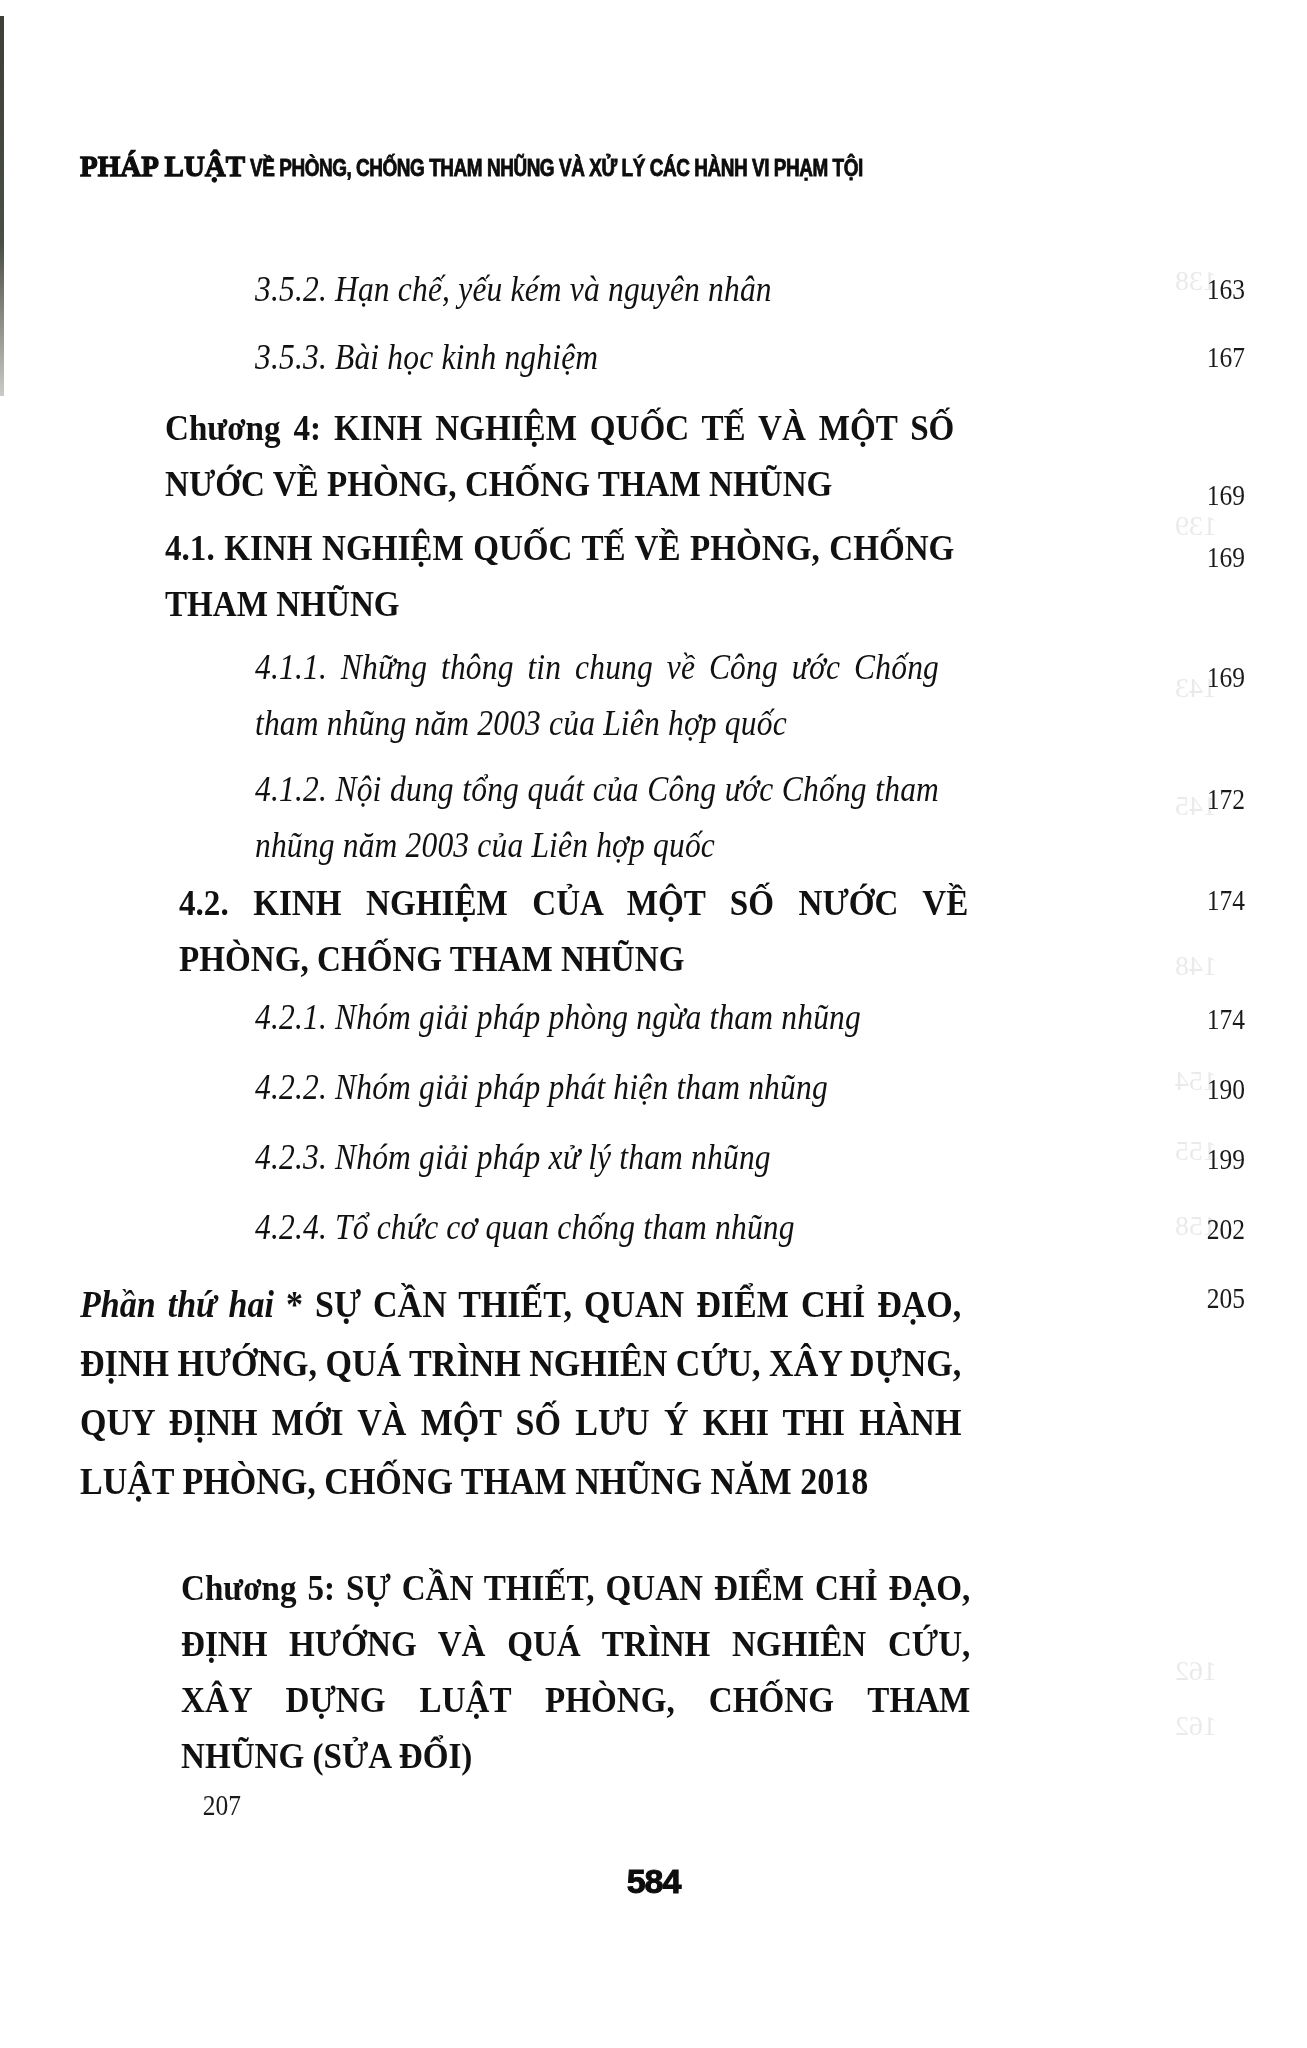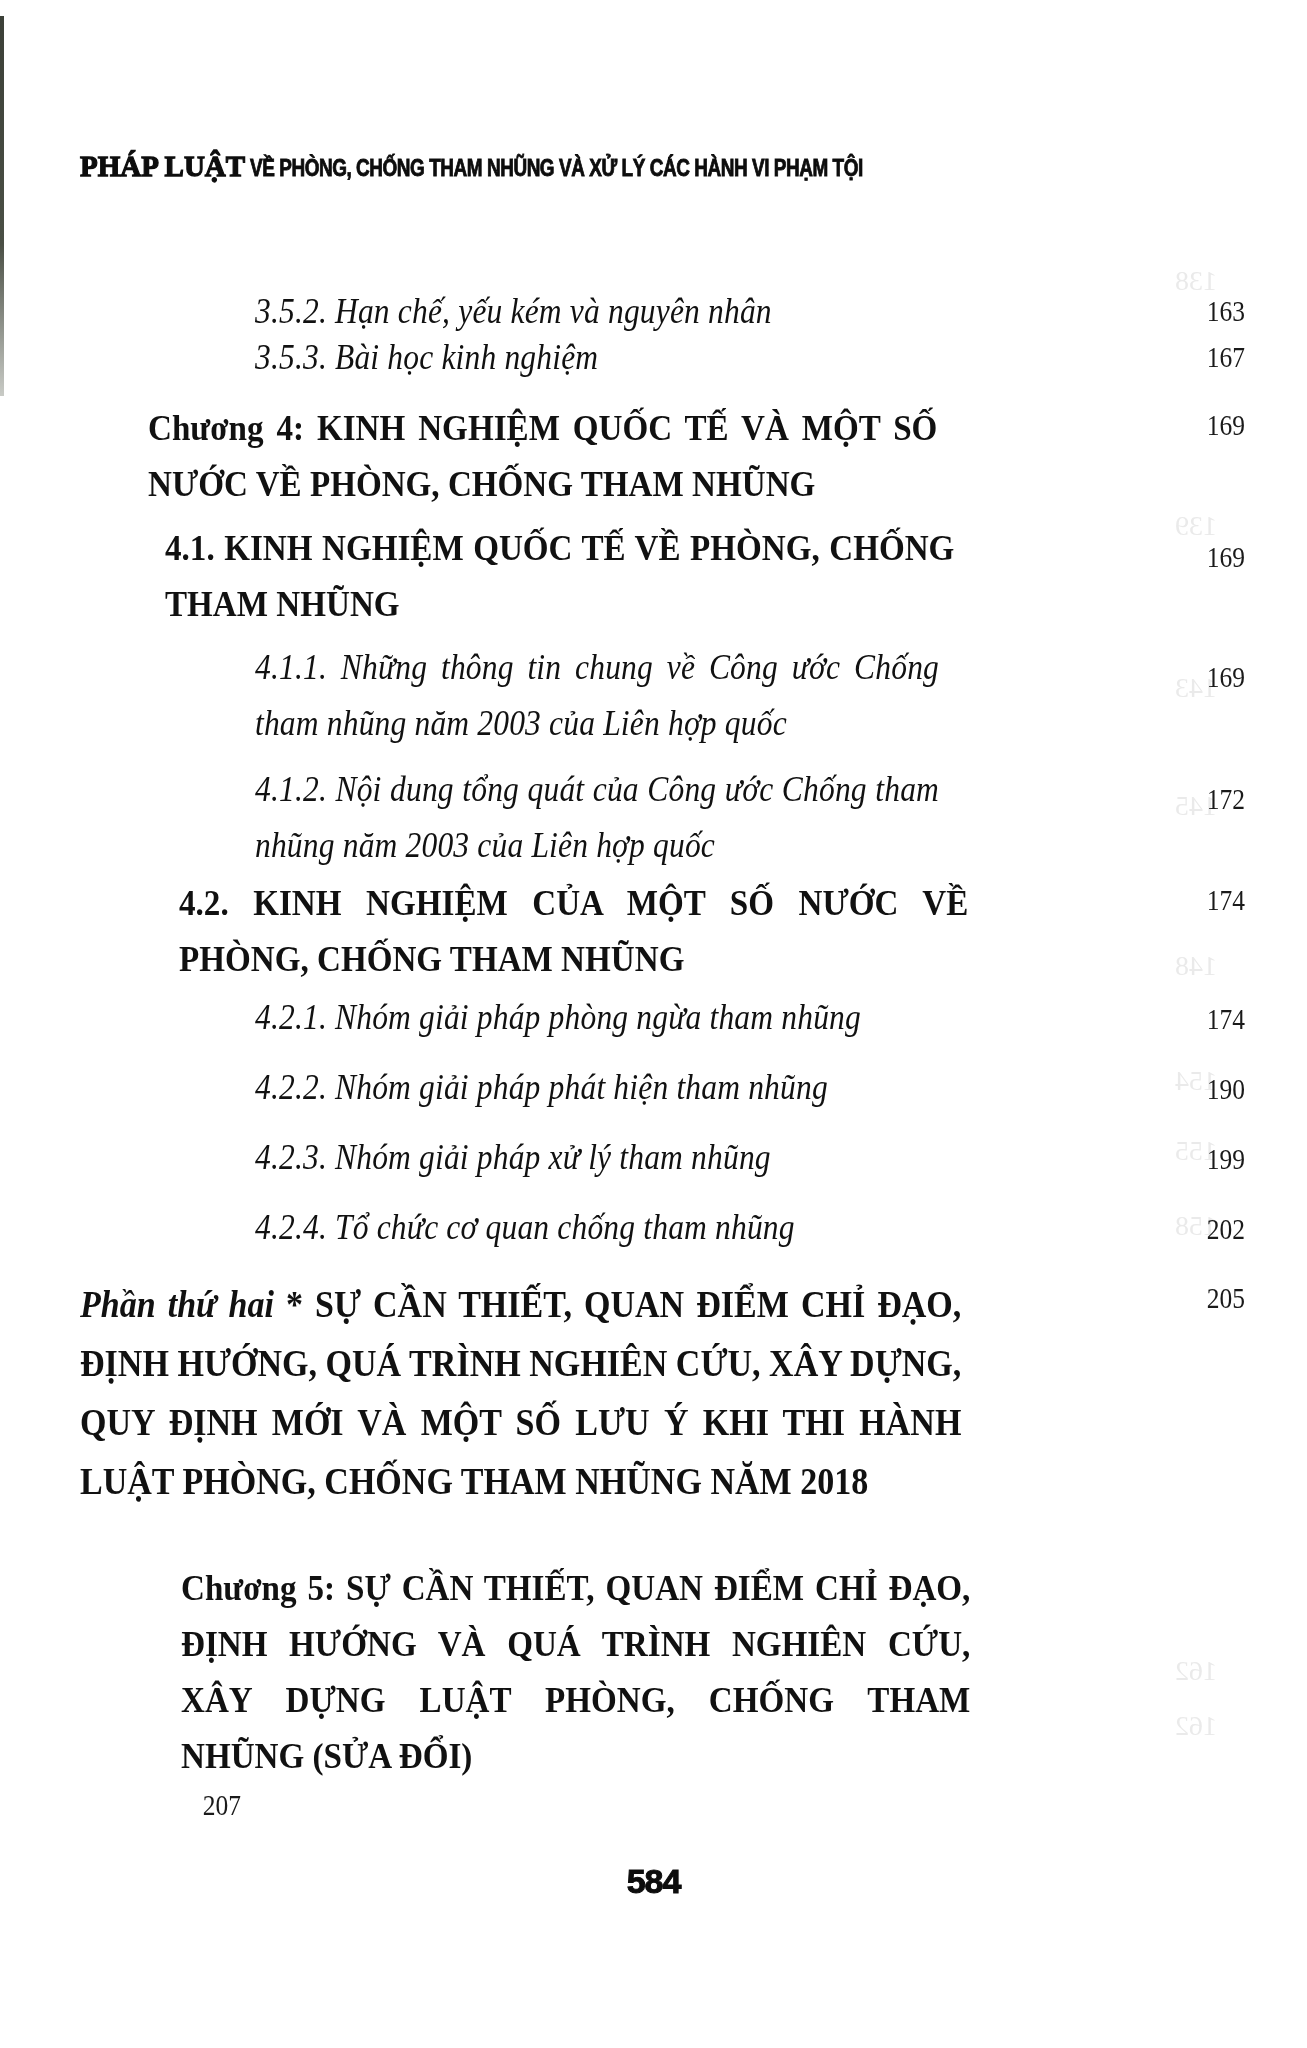--- a/index.html
+++ b/index.html
@@ -150,31 +150,31 @@
 <div class="ghost" style="left:1175px; top:1655px;">162</div>
 <div class="ghost" style="left:1175px; top:1710px;">162</div>
 
 <header class="running-header">
   <span class="hdr-lead">PHÁP LUẬT</span>
   <span class="hdr-rest">VỀ PHÒNG, CHỐNG THAM NHŨNG VÀ XỬ LÝ CÁC HÀNH VI PHẠM TỘI</span>
 </header>
 
 <main class="toc">
 
-  <div class="toc-entry lvl-sub" style="left:255px; top:262px;margin-top:22px;">
+  <div class="toc-entry lvl-sub" style="left:255px; top:262px;">
     <span class="title">3.5.2. Hạn chế, yếu kém và nguyên nhân</span>
     <span class="page" style="margin-top:10px;">163</span>
   </div>
 
   <div class="toc-entry lvl-sub" style="left:255px; top:330px;">
     <span class="title">3.5.3. Bài học kinh nghiệm</span>
     <span class="page" style="margin-top:10px;">167</span>
   </div>
 
-  <div class="toc-entry lvl-chap" style="left:148px; top:400px;">
+  <div class="toc-entry lvl-chap" style="left:165px; top:400px;align-items:flex-end;">
     <span class="title">Chương 4: KINH NGHIỆM QUỐC TẾ VÀ MỘT SỐ NƯỚC VỀ PHÒNG, CHỐNG THAM NHŨNG</span>
     <span class="page" style="margin-top:8px;">169</span>
   </div>
 
   <div class="toc-entry lvl-sec" style="left:165px; top:520px;">
     <span class="title">4.1. KINH NGHIỆM QUỐC TẾ VỀ PHÒNG, CHỐNG THAM NHŨNG</span>
     <span class="page" style="margin-top:20px;">169</span>
   </div>
 
   <div class="toc-entry lvl-sub" style="left:255px; top:640px;">

